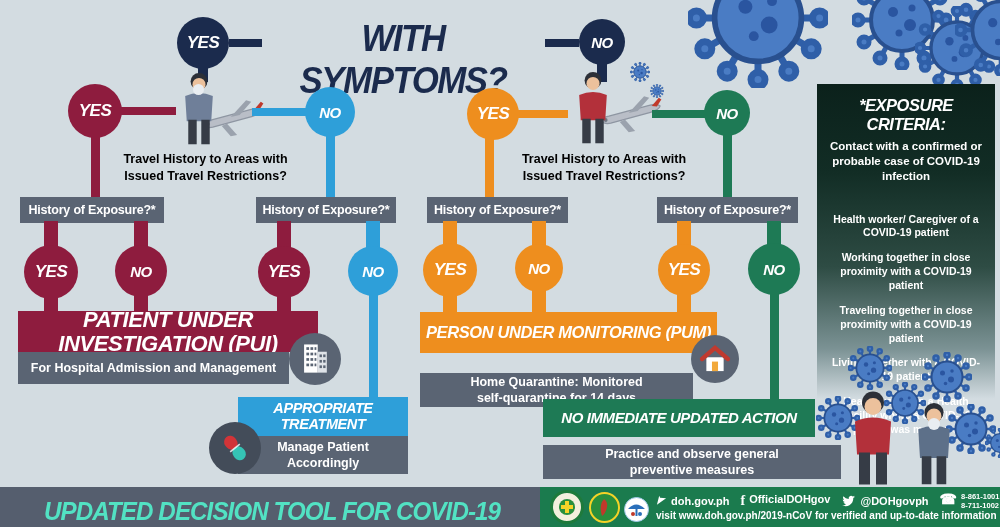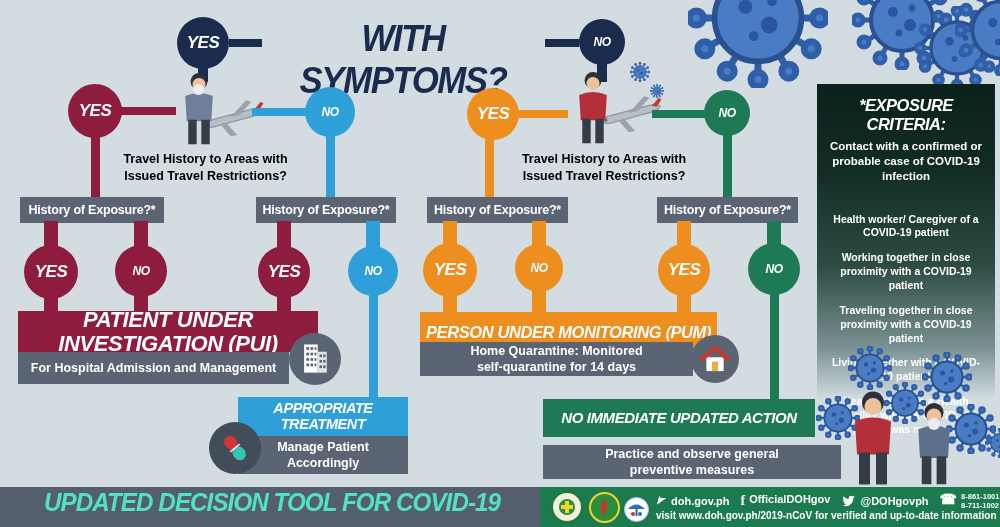--- a/index.html
+++ b/index.html
@@ -1,40 +1,40 @@
 <!DOCTYPE html>
 <html><head>
 <meta charset="utf-8">
 <style>
   html,body{margin:0;padding:0;background:#8f9aa2;}
   .stage{position:relative;width:1000px;height:527px;overflow:hidden;background:#d3dce1;
          font-family:"Liberation Sans",sans-serif;}
   .abs{position:absolute;}
   .node{position:absolute;border-radius:50%;color:#fff;font-weight:bold;font-style:italic;
         display:flex;align-items:center;justify-content:center;font-size:17px;letter-spacing:-0.5px;}
-  .node.sm{font-size:12px;}
+  .node.sm{font-size:15px;}
   .navy{background:#1b2b4d;} .maroon{background:#8e1c3e;} .blue{background:#2e9fd9;}
   .orange{background:#ee8e1e;} .green{background:#1e7a55;}
   .ln{position:absolute;}
   .gq{position:absolute;background:#5a6473;color:#fff;font-weight:bold;font-size:12.5px;
       display:flex;align-items:center;justify-content:center;letter-spacing:-0.2px;}
   .btitle{position:absolute;color:#fff;font-weight:bold;font-style:italic;display:flex;
           align-items:center;justify-content:center;text-align:center;line-height:1.05;letter-spacing:-0.4px;}
   .bsub{position:absolute;background:#5a6473;color:#fff;font-weight:bold;font-size:12.5px;
         display:flex;align-items:center;justify-content:center;text-align:center;line-height:1.3;}
   .icircle{position:absolute;border-radius:50%;display:flex;align-items:center;justify-content:center;}
   .qtxt{position:absolute;color:#000000;font-weight:bold;font-size:12.5px;text-align:center;line-height:1.35;}
   .main-title{position:absolute;left:258px;top:18px;width:290px;text-align:center;color:#1b2b4d;
       font-size:37px;font-weight:bold;font-style:italic;letter-spacing:-1.5px;transform:scaleX(.94);}
   .panel{position:absolute;left:817px;top:84px;width:178px;height:315px;text-align:center;color:#fff;
       background:linear-gradient(180deg,#0b211b 0%,#122d25 28%,#2e4c44 58%,#7b9294 84%,rgba(211,220,225,0) 100%);}
   .panel-title{font-style:italic;font-weight:bold;font-size:16.5px;margin:12px 2px 0;letter-spacing:-0.5px;}
   .crit{font-size:10.5px;font-weight:bold;margin:11px 10px 0;line-height:1.32;}
   .crit.first{font-size:11.5px;margin-top:5px;margin-bottom:28px;}
-  .bar{position:absolute;left:0;top:487px;width:540px;height:40px;background:#555e6e;display:flex;align-items:flex-start;}
+  .bar{position:absolute;left:0;top:487px;width:540px;height:40px;background:#555e6e;display:flex;align-items:flex-end;}
   .bar-text{color:#52e2c3;font-size:26px;font-weight:bold;font-style:italic;margin-left:44px;
       letter-spacing:-1px;transform:scaleX(.93);transform-origin:left;white-space:nowrap;}
   .fgreen{position:absolute;left:540px;top:487px;width:460px;height:40px;background:#1b7b4e;color:#fff;}
   .frow1{position:absolute;left:116px;top:5px;display:flex;align-items:center;gap:11px;font-size:11px;font-weight:bold;white-space:nowrap;}
   .frow1 .it{display:flex;align-items:flex-start;gap:4px;}
   .frow2{position:absolute;left:116px;top:23px;font-size:10px;font-weight:bold;white-space:nowrap;}
   .phonestack{display:flex;flex-direction:column;font-size:7.5px;line-height:1.2;font-weight:bold;}
   .logo{position:absolute;border-radius:50%;}
   .virus{position:absolute;}
   .tissue{position:absolute;border-radius:50%;background:#e9edf1;}
@@ -225,21 +225,21 @@
   <div class="node orange sm" style="left:515px;top:244px;width:48px;height:48px">NO</div>
   <div class="node orange" style="left:658px;top:244px;width:52px;height:52px">YES</div>
   <div class="node green sm" style="left:748px;top:243px;width:52px;height:52px">NO</div>
 
   <div class="ln orange" style="left:443px;top:295px;width:14px;height:17px"></div>
   <div class="ln orange" style="left:532px;top:290px;width:14px;height:22px"></div>
   <div class="ln orange" style="left:677px;top:294px;width:14px;height:18px"></div>
   <div class="ln green" style="left:770px;top:293px;width:9px;height:109px"></div>
 
   <div class="btitle orange" style="left:420px;top:312px;width:297px;height:41px;font-size:16.5px">PERSON UNDER MONITORING (PUM)</div>
-  <div class="bsub" style="left:420px;top:342px;width:273px;height:33px;padding:17px 40px;box-sizing:border-box">Home Quarantine: Monitored self-quarantine for 14 days</div>
+  <div class="bsub" style="left:420px;top:373px;width:273px;height:33px;padding:17px 40px;box-sizing:border-box">Home Quarantine: Monitored self-quarantine for 14 days</div>
   <div class="icircle" style="left:691px;top:335px;width:48px;height:48px;background:#5a6473">
     <svg width="38" height="38" viewBox="0 0 44 44">
       <rect x="12" y="20" width="20" height="16" fill="#ffffff"></rect>
       <path d="M7 22 L22 9 L37 22" fill="none" stroke="#c03a2f" stroke-width="5" stroke-linecap="round"></path>
       <rect x="18.5" y="25" width="7" height="11" fill="#f2a93b"></rect>
     </svg>
   </div>
 
   <div class="btitle green" style="left:543px;top:399px;width:272px;height:38px;font-size:15px">NO IMMEDIATE UPDATED ACTION</div>
   <div class="bsub" style="left:543px;top:445px;width:298px;height:34px;padding:13px 45px;box-sizing:border-box">Practice and observe general preventive measures</div>

